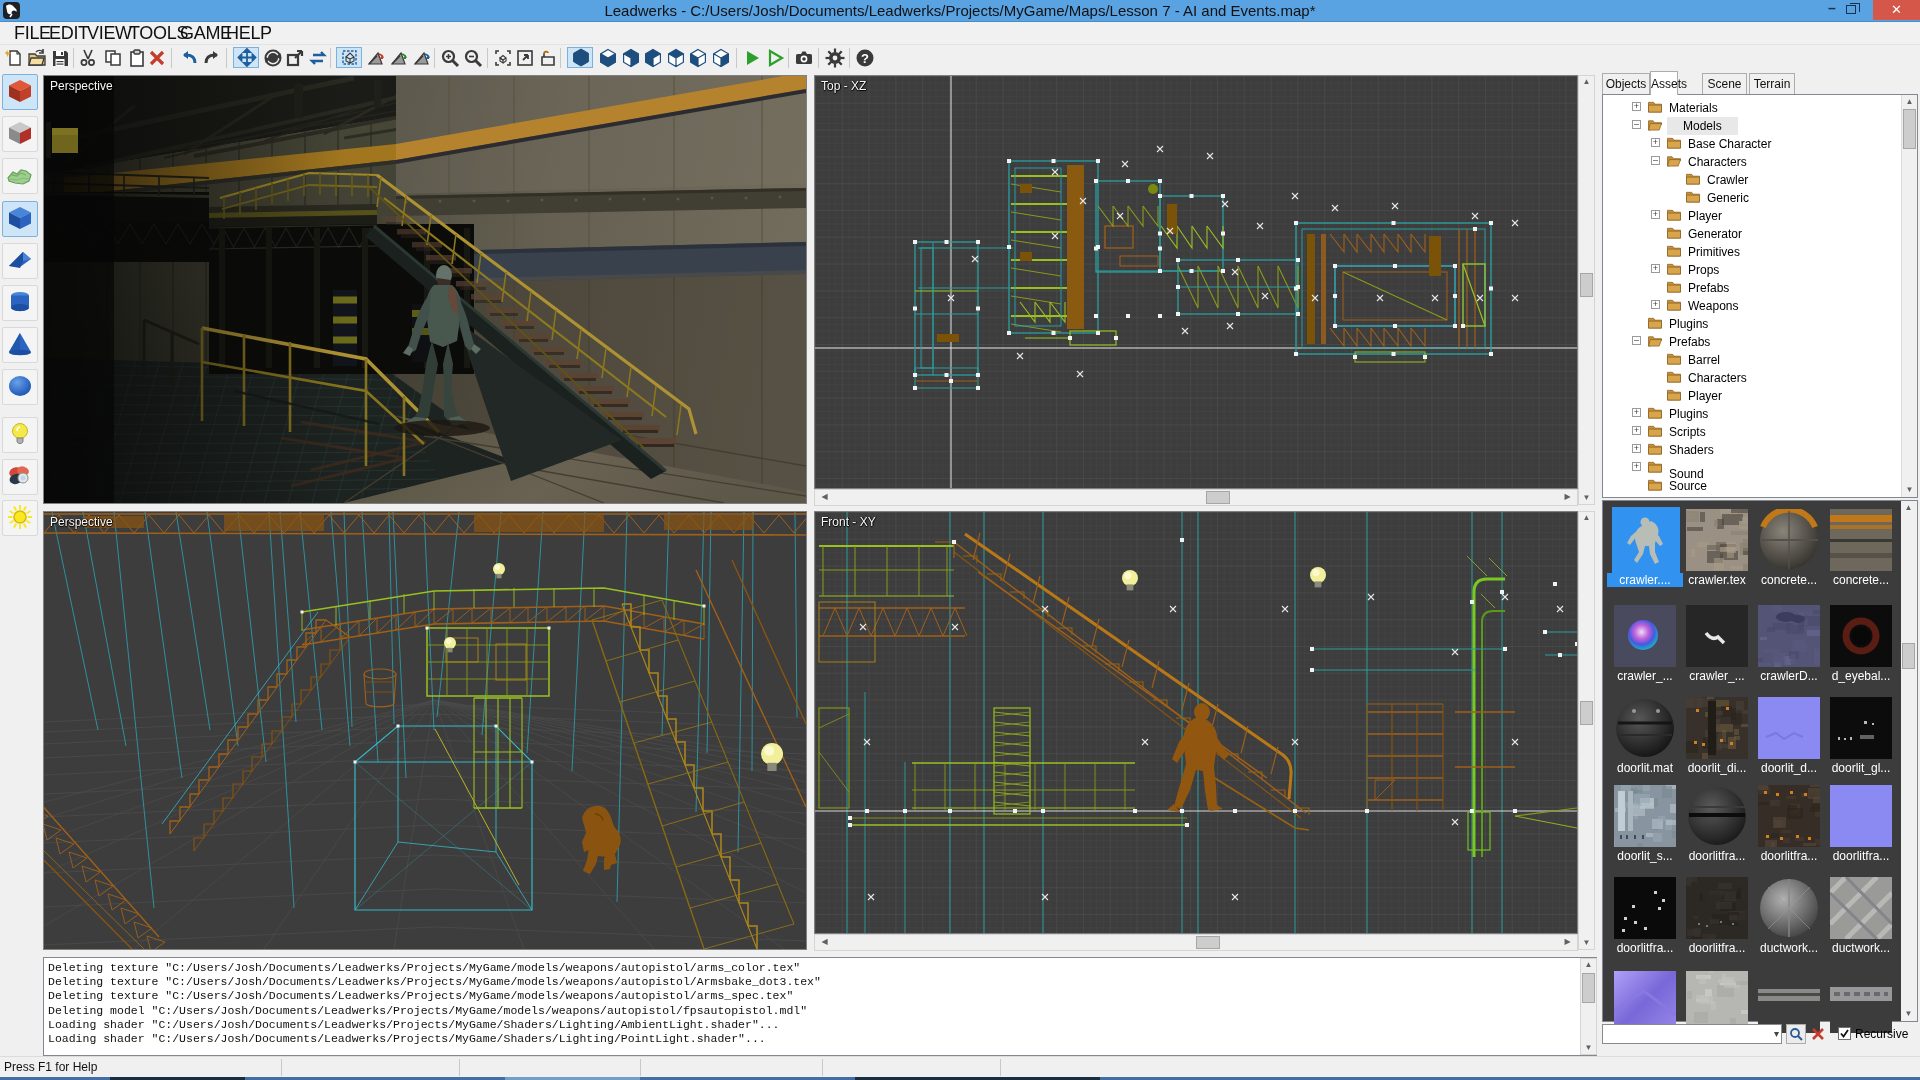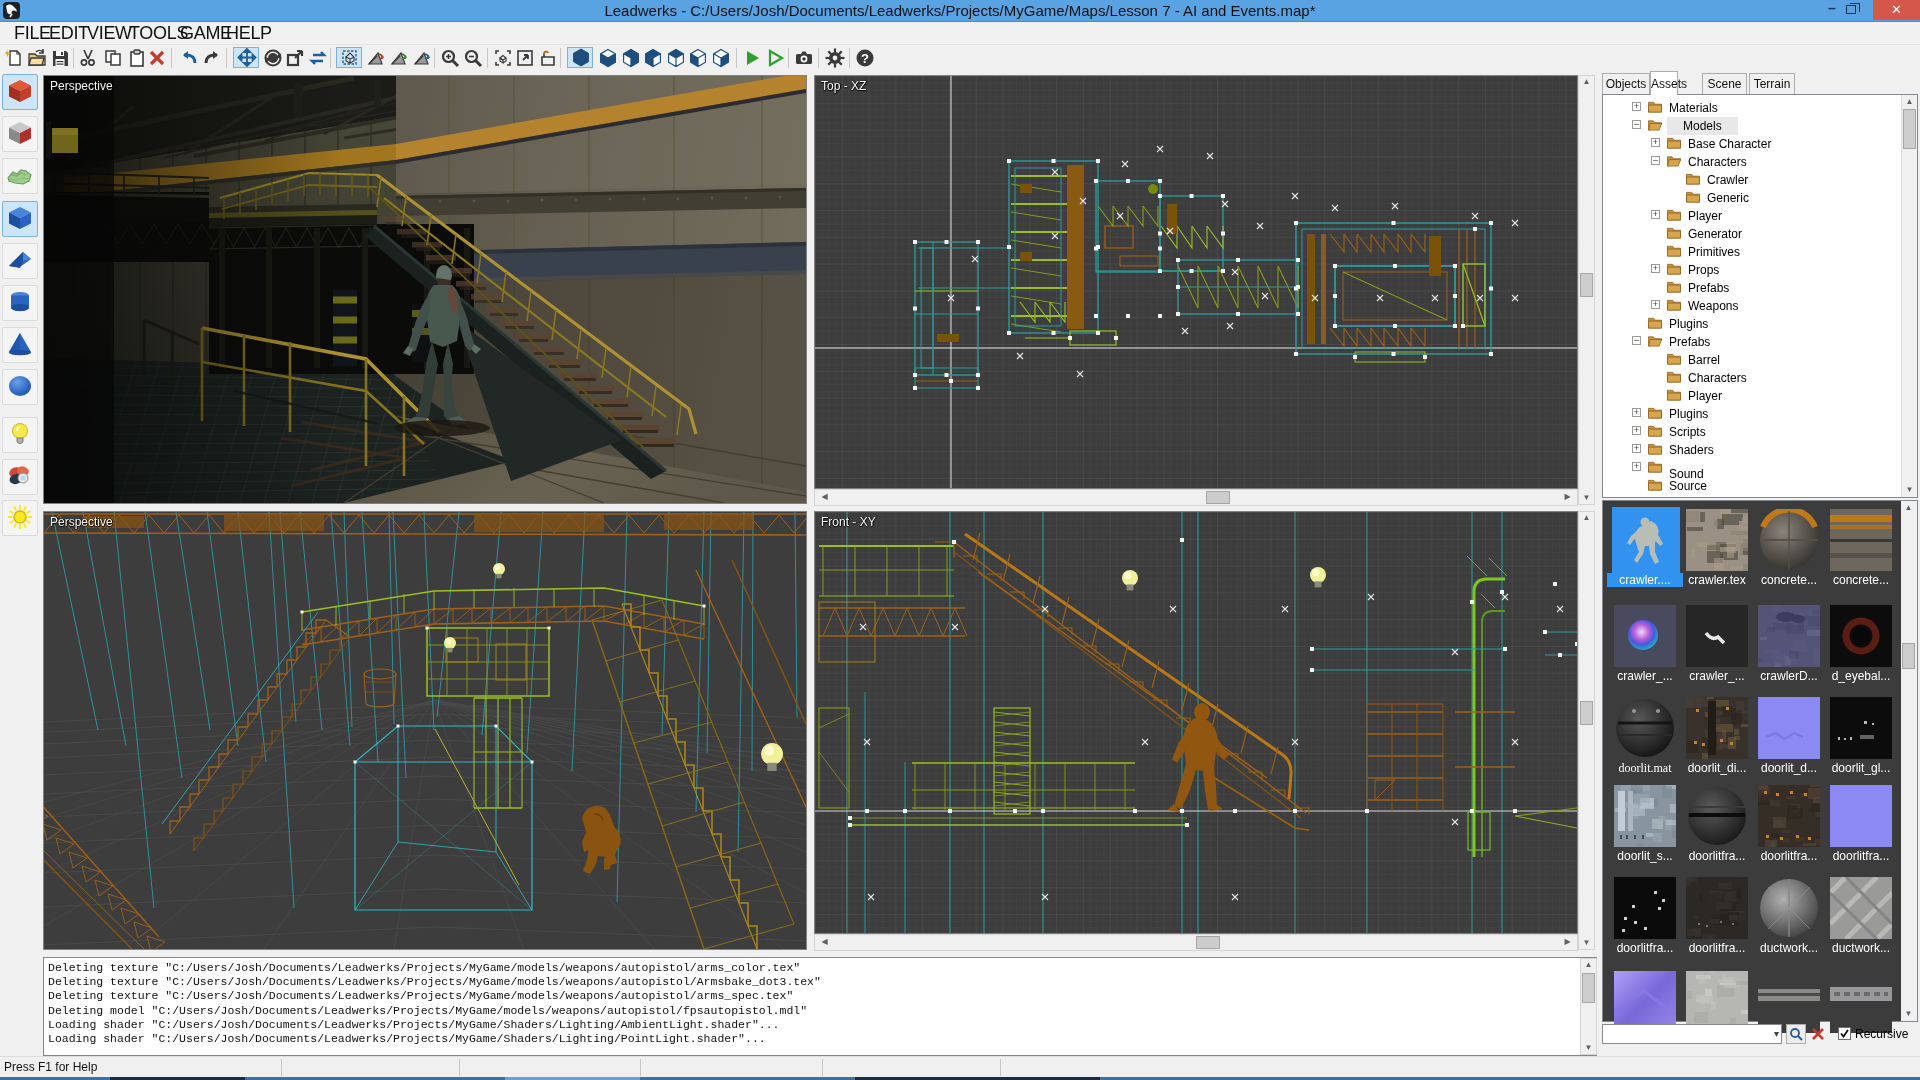--- a/index.html
+++ b/index.html
@@ -1555,21 +1555,21 @@
               <stop offset="0" stop-color="#585858"></stop>
               <stop offset="1" stop-color="#0e0e0e"></stop>
             </radialGradient>
           </defs>
           <circle cx="31" cy="31" r="29" fill="url(#sg2602)"></circle>
           <line x1="4" y1="26" x2="58" y2="26" stroke="#151515" stroke-width="3"></line>
           <line x1="4" y1="38" x2="58" y2="38" stroke="#2a2a2a" stroke-width="2"></line>
           <circle cx="20" cy="14" r="2" fill="#999"></circle>
           <circle cx="44" cy="14" r="2" fill="#999"></circle>
         </svg></div>
-      <div class="tlabel" style="left:4px;top:260px;font-family:Liberation Serif, serif;">doorlit.mat</div>
+      <div class="tlabel" style="left:4px;top:260px;">doorlit.mat</div>
       <div class="thumb" style="left:83px;top:196px;"><svg width="62" height="62" viewBox="0 0 62 62">
           <rect width="62" height="62" fill="#38302a"></rect>
           <rect x="16" y="56" width="6" height="9" fill="#6a5a3c" opacity="0.6"></rect>
           <rect x="-1" y="0" width="17" height="11" fill="#4a4038" opacity="0.6"></rect>
           <rect x="19" y="33" width="4" height="11" fill="#4a4038" opacity="0.6"></rect>
           <rect x="-2" y="1" width="10" height="9" fill="#4a4038" opacity="0.6"></rect>
           <rect x="11" y="1" width="12" height="9" fill="#4a4038" opacity="0.6"></rect>
           <rect x="48" y="32" width="5" height="6" fill="#6a5a3c" opacity="0.6"></rect>
           <rect x="36" y="33" width="4" height="12" fill="#6a5a3c" opacity="0.6"></rect>
           <rect x="21" y="-1" width="7" height="3" fill="#6a5a3c" opacity="0.6"></rect>

